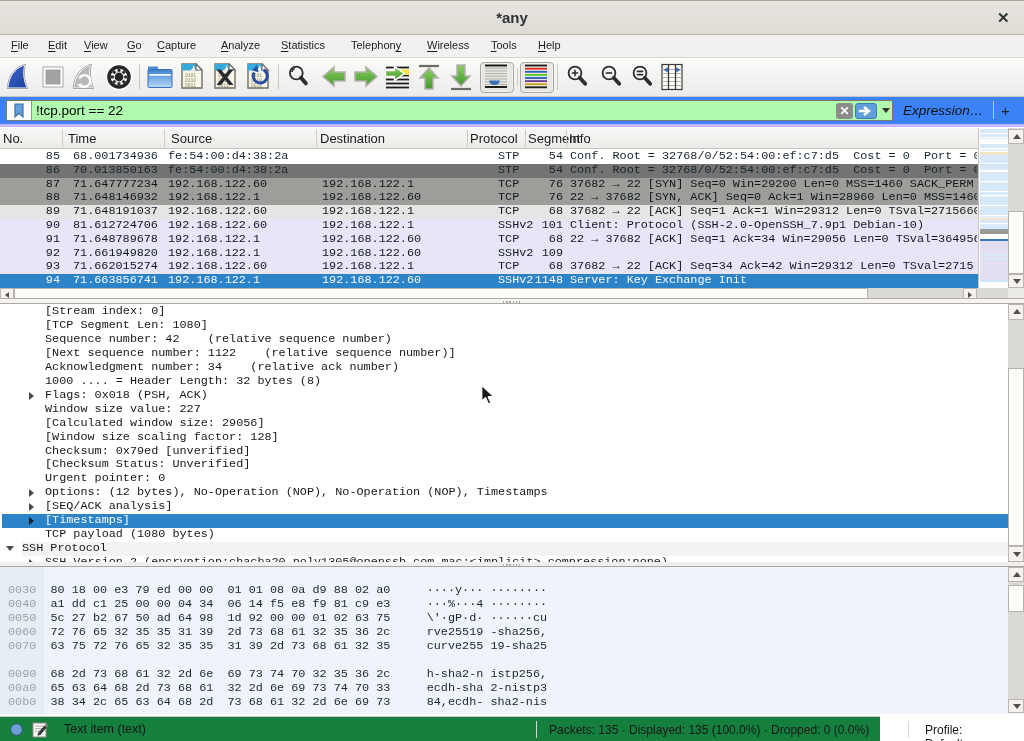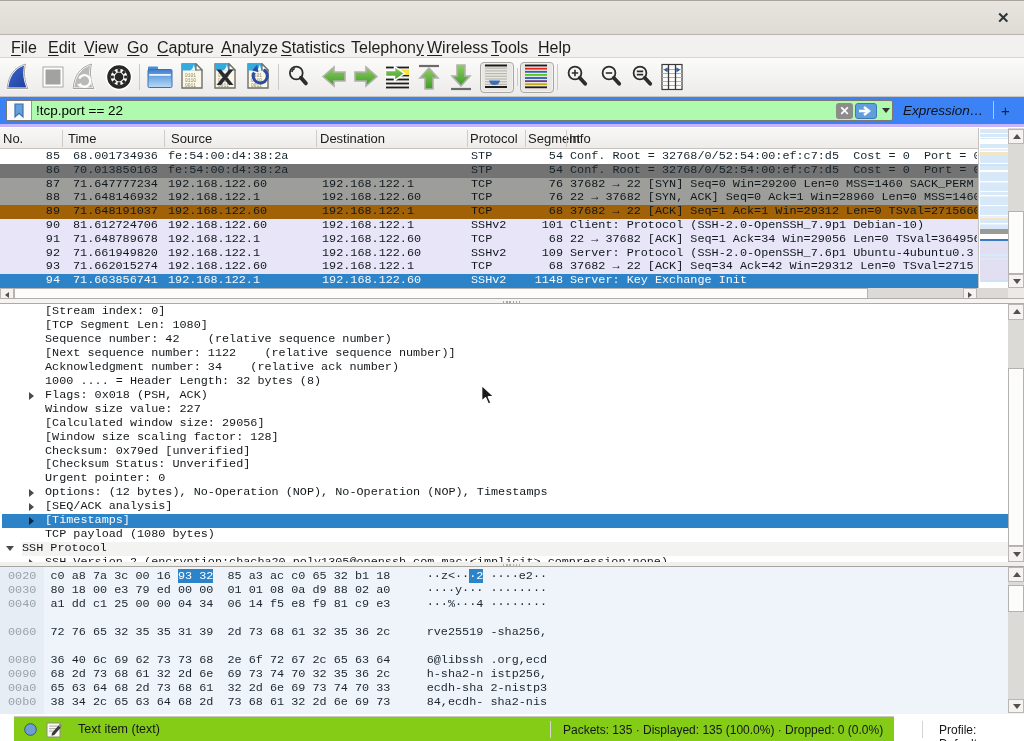--- a/index.html
+++ b/index.html
@@ -12,21 +12,21 @@
 #titlebar{left:0;top:0;width:1024px;height:35px;
   background:linear-gradient(#e8e5e0,#dedad4);
   border-top:1px solid #a9a49c;border-bottom:1px solid #b8b3ac;box-sizing:border-box;}
 #title-text{left:0;top:9px;width:1024px;text-align:center;
   font-size:15px;font-weight:bold;color:#2e3436;}
 #close-x{left:997px;top:9px;font-size:15px;font-weight:bold;color:#2e3436;}
 
 
 #menubar{left:0;top:35px;width:1024px;height:23px;background:#f2f1ef;
   border-bottom:1px solid #d9d6d2;box-sizing:border-box;}
-.mi{position:absolute;top:4px;font-size:16px;color:#1d1d1d;}
+.mi{position:absolute;top:4px;font-size:11px;color:#1d1d1d;}
 .mi u{text-decoration:underline;text-underline-offset:2px;}
 
 
 #toolbar{left:0;top:58px;width:1024px;height:39px;
   background:linear-gradient(#fbfbfa,#ecebe9);
   border-bottom:1px solid #c8c5c1;box-sizing:border-box;}
 .tsep{position:absolute;top:6px;width:1px;height:26px;background:#cdcac6;}
 .tbtn{position:absolute;}
 .pressed{border:1px solid #a9a6a2;border-radius:4px;background:#e9e7e4;box-shadow:inset 0 0 0 1px #f2f1ef;}
 
@@ -48,21 +48,21 @@
 
 
 #plist{left:0;top:124px;width:1024px;height:174px;background:#fff;border-top:3px solid #c4b5fd;box-sizing:border-box;}
 #phead{position:absolute;left:0;top:1px;width:1008px;height:21px;
   background:linear-gradient(#f8f7f6,#edece9);border-bottom:1px solid #c6c3bf;box-sizing:border-box;}
 .hsep{position:absolute;top:2px;width:1px;height:17px;background:#cfccc8;}
 .hlabel{position:absolute;top:3px;font-size:13px;color:#1b1b1b;}
 .prow{position:absolute;left:0;width:1023px;height:13.8px;font-size:11.8px;line-height:13.8px;white-space:pre;}
 .prow span{position:absolute;}
 .no{left:0;width:60px;text-align:right;}
-.tm{left:66px;margin-left:7px;}.src{left:168px;}.dst{left:322px;}.pro{left:471px;}
+.tm{left:66px;margin-left:7px;}.src{left:168px;}.dst{left:322px;}.pro{left:498px;}
 .len{left:480px;width:83px;text-align:right;}.inf{left:570px;width:407px;overflow:hidden;}
 #minimap{position:absolute;left:978px;top:1px;width:29px;height:160px;background:#fff;border-left:1px solid #c6c3bf;}
 .mm{position:absolute;left:1px;width:28px;}
 
 
 .sb-track{position:absolute;background:#dcdad7;}
 .sb-btn{position:absolute;background:#f4f3f1;border:1px solid #bab7b2;box-sizing:border-box;}
 .sb-thumb{position:absolute;background:#fcfcfb;border:1px solid #b5b2ad;box-sizing:border-box;}
 .tri{position:absolute;width:0;height:0;}
 
@@ -74,26 +74,27 @@
 .dtrid{position:absolute;width:0;height:0;border-left:4.5px solid transparent;border-right:4.5px solid transparent;border-top:5.5px solid #4a4a48;top:4px;}
 
 
 #hexpane{left:0;top:567px;width:1024px;height:147px;background:#eef4fa;}
 #hexoffbg{position:absolute;left:0;top:0;width:44px;height:147px;background:#e7edf4;}
 .hline{position:absolute;left:8px;font-size:11.8px;line-height:14.3px;white-space:pre;color:#1c262c;}
 .hline .off{color:#9aa2ab;}
 .hl{background:#2d83c8;color:#fff;}
 
 
-#statusbar{left:0;top:716px;width:880px;height:25px;background:#84cc16;border-top:1px solid #cac7c3;box-sizing:border-box;margin-left:14px;}
+#statusbar{left:0;top:716px;width:880px;height:25px;background:#15803d;border-top:1px solid #cac7c3;box-sizing:border-box;}
 </style>
 </head>
 <body>
 <div id="app">
   <div id="titlebar" class="abs"></div>
+  <div id="title-text" class="abs">*any</div>
   <div id="close-x" class="abs">✕</div>
 
   <div id="menubar" class="abs">
     <span class="mi" style="left:11px"><u>F</u>ile</span>
     <span class="mi" style="left:48px"><u>E</u>dit</span>
     <span class="mi" style="left:84px"><u>V</u>iew</span>
     <span class="mi" style="left:127px"><u>G</u>o</span>
     <span class="mi" style="left:157px"><u>C</u>apture</span>
     <span class="mi" style="left:221px"><u>A</u>nalyze</span>
     <span class="mi" style="left:281px"><u>S</u>tatistics</span>
@@ -310,24 +311,24 @@
       <span class="hsep" style="left:164px"></span>
       <span class="hsep" style="left:316px"></span>
       <span class="hsep" style="left:467px"></span>
       <span class="hsep" style="left:525px"></span>
       <span class="hsep" style="left:566px"></span>
     </div>
     <div class="prow mono" style="top:23px;background:#fff;color:#16242c"><span class="no">85</span><span class="tm">68.001734936</span><span class="src">fe:54:00:d4:38:2a</span><span class="pro">STP</span><span class="len">54</span><span class="inf">Conf. Root = 32768/0/52:54:00:ef:c7:d5  Cost = 0  Port = 0x8004</span></div>
     <div class="prow mono" style="top:36.8px;background:#737373;color:#16242c"><span class="no">86</span><span class="tm">70.013850163</span><span class="src">fe:54:00:d4:38:2a</span><span class="pro">STP</span><span class="len">54</span><span class="inf">Conf. Root = 32768/0/52:54:00:ef:c7:d5  Cost = 0  Port = 0x8004</span></div>
     <div class="prow mono" style="top:50.6px;background:#9d9d99;color:#10181d"><span class="no">87</span><span class="tm">71.647777234</span><span class="src">192.168.122.60</span><span class="dst">192.168.122.1</span><span class="pro">TCP</span><span class="len">76</span><span class="inf">37682 → 22 [SYN] Seq=0 Win=29200 Len=0 MSS=1460 SACK_PERM</span></div>
     <div class="prow mono" style="top:64.4px;background:#9d9d99;color:#10181d"><span class="no">88</span><span class="tm">71.648146932</span><span class="src">192.168.122.1</span><span class="dst">192.168.122.60</span><span class="pro">TCP</span><span class="len">76</span><span class="inf">22 → 37682 [SYN, ACK] Seq=0 Ack=1 Win=28960 Len=0 MSS=1460</span></div>
-    <div class="prow mono" style="top:78.2px;background:#a16207;color:#10181d"><span class="no">89</span><span class="tm">71.648191037</span><span class="src">192.168.122.60</span><span class="dst">192.168.122.1</span><span class="pro">TCP</span><span class="len">68</span><span class="inf">37682 → 22 [ACK] Seq=1 Ack=1 Win=29312 Len=0 TSval=2715660 TSecr=0</span></div>
+    <div class="prow mono" style="top:78.2px;background:#e5e5e5;color:#10181d"><span class="no">89</span><span class="tm">71.648191037</span><span class="src">192.168.122.60</span><span class="dst">192.168.122.1</span><span class="pro">TCP</span><span class="len">68</span><span class="inf">37682 → 22 [ACK] Seq=1 Ack=1 Win=29312 Len=0 TSval=2715660 TSecr=0</span></div>
     <div class="prow mono" style="top:92px;background:#e7e5f7;color:#10181d"><span class="no">90</span><span class="tm">81.612724706</span><span class="src">192.168.122.60</span><span class="dst">192.168.122.1</span><span class="pro">SSHv2</span><span class="len">101</span><span class="inf">Client: Protocol (SSH-2.0-OpenSSH_7.9p1 Debian-10)</span></div>
     <div class="prow mono" style="top:105.8px;background:#e7e5f7;color:#10181d"><span class="no">91</span><span class="tm">71.648789678</span><span class="src">192.168.122.1</span><span class="dst">192.168.122.60</span><span class="pro">TCP</span><span class="len">68</span><span class="inf">22 → 37682 [ACK] Seq=1 Ack=34 Win=29056 Len=0 TSval=364956</span></div>
-    <div class="prow mono" style="top:119.6px;background:#e7e5f7;color:#10181d"><span class="no">92</span><span class="tm">71.661949820</span><span class="src">192.168.122.1</span><span class="dst">192.168.122.60</span><span class="pro">SSHv2</span><span class="len">109</span><span class="inf">Server: Protocol (SSH-2.0-OpenSSH_7.6p1 Ubuntu-4ubuntu0.3</span></div>
+    <div class="prow mono" style="top:119.6px;background:#e7e5f7;color:#10181d"><span class="no">92</span><span class="tm">71.661949820</span><span class="src">192.168.122.1</span><span class="dst">192.168.122.60</span><span class="pro">SSHv2</span><span class="len">109</span></div>
     <div class="prow mono" style="top:133.4px;background:#e7e5f7;color:#10181d"><span class="no">93</span><span class="tm">71.662015274</span><span class="src">192.168.122.60</span><span class="dst">192.168.122.1</span><span class="pro">TCP</span><span class="len">68</span><span class="inf">37682 → 22 [ACK] Seq=34 Ack=42 Win=29312 Len=0 TSval=2715</span></div>
     <div class="prow mono" style="top:147.2px;background:#2d83c8;color:#f6fafd"><span class="no">94</span><span class="tm">71.663856741</span><span class="src">192.168.122.1</span><span class="dst">192.168.122.60</span><span class="pro">SSHv2</span><span class="len">1148</span><span class="inf">Server: Key Exchange Init</span></div>
 
     <div id="minimap">
       <div class="mm" style="top:1px;height:3.5px;background:#d7e8f9"></div>
       <div class="mm" style="top:5.5px;height:3px;background:#d7e8f9"></div>
       <div class="mm" style="top:9.5px;height:1.5px;background:#d7e8f9"></div>
       <div class="mm" style="top:16px;height:4px;background:#d7e8f9"></div>
       <div class="mm" style="top:21px;height:2px;background:#e8f1fb"></div>
       <div class="mm" style="top:24px;height:3px;background:#f2e6c4"></div>
@@ -403,25 +404,25 @@
     <div class="sb-track" style="left:1008px;top:0;width:16px;height:258px;background:#dcdad7"></div>
     <div class="sb-btn" style="left:1008px;top:0;width:16px;height:16px"></div>
     <div class="tri" style="left:1012.5px;top:5px;border-left:4px solid transparent;border-right:4px solid transparent;border-bottom:5px solid #55504b"></div>
     <div class="sb-thumb" style="left:1008px;top:64px;width:16px;height:178px"></div>
     <div class="sb-btn" style="left:1008px;top:242px;width:16px;height:16px"></div>
     <div class="tri" style="left:1012.5px;top:248px;border-left:4px solid transparent;border-right:4px solid transparent;border-top:5px solid #55504b"></div>
   </div>
 
   <div id="hexpane" class="abs">
     <div id="hexoffbg"></div>
-    <div class="hline mono" style="top:1.5px"><span class="off">0020</span>  c0 a8 7a 3c 00 16 <span class="hl">93 32</span>  85 a3 ac c0 65 32 b1 18     <span style="padding-left:1px">··z&lt;··<span class="hl">·2</span> ····e2··</span></div>
     <div class="hline mono" style="top:15.6px"><span class="off">0030</span>  80 18 00 e3 79 ed 00 00  01 01 08 0a d9 88 02 a0     <span style="padding-left:1px">····y··· ········</span></div>
     <div class="hline mono" style="top:29.7px"><span class="off">0040</span>  a1 dd c1 25 00 00 04 34  06 14 f5 e8 f9 81 c9 e3     <span style="padding-left:1px">···%···4 ········</span></div>
+    <div class="hline mono" style="top:43.8px"><span class="off">0050</span>  5c 27 b2 67 50 ad 64 98  1d 92 00 00 01 02 63 75     <span style="padding-left:1px">\'·gP·d· ······cu</span></div>
     <div class="hline mono" style="top:57.9px"><span class="off">0060</span>  72 76 65 32 35 35 31 39  2d 73 68 61 32 35 36 2c     <span style="padding-left:1px">rve25519 -sha256,</span></div>
-    <div class="hline mono" style="top:86.1px"><span class="off">0080</span>  36 40 6c 69 62 73 73 68  2e 6f 72 67 2c 65 63 64     <span style="padding-left:1px">6@libssh .org,ecd</span></div>
+    <div class="hline mono" style="top:72px"><span class="off">0070</span>  63 75 72 76 65 32 35 35  31 39 2d 73 68 61 32 35     <span style="padding-left:1px">curve255 19-sha25</span></div>
     <div class="hline mono" style="top:100.2px"><span class="off">0090</span>  68 2d 73 68 61 32 2d 6e  69 73 74 70 32 35 36 2c     <span style="padding-left:1px">h-sha2-n istp256,</span></div>
     <div class="hline mono" style="top:114.3px"><span class="off">00a0</span>  65 63 64 68 2d 73 68 61  32 2d 6e 69 73 74 70 33     <span style="padding-left:1px">ecdh-sha 2-nistp3</span></div>
     <div class="hline mono" style="top:128.4px"><span class="off">00b0</span>  38 34 2c 65 63 64 68 2d  73 68 61 32 2d 6e 69 73     <span style="padding-left:1px">84,ecdh- sha2-nis</span></div>
     <div class="sb-track" style="left:1008px;top:0;width:16px;height:146px;background:#dcdad7"></div>
     <div class="sb-btn" style="left:1008px;top:0;width:16px;height:15px"></div>
     <div class="tri" style="left:1012.5px;top:5px;border-left:4px solid transparent;border-right:4px solid transparent;border-bottom:5px solid #55504b"></div>
     <div class="sb-thumb" style="left:1008px;top:17.5px;width:16px;height:27px"></div>
     <div class="sb-btn" style="left:1008px;top:132px;width:16px;height:14px"></div>
     <div class="tri" style="left:1012.5px;top:137px;border-left:4px solid transparent;border-right:4px solid transparent;border-top:5px solid #55504b"></div>
   </div>

